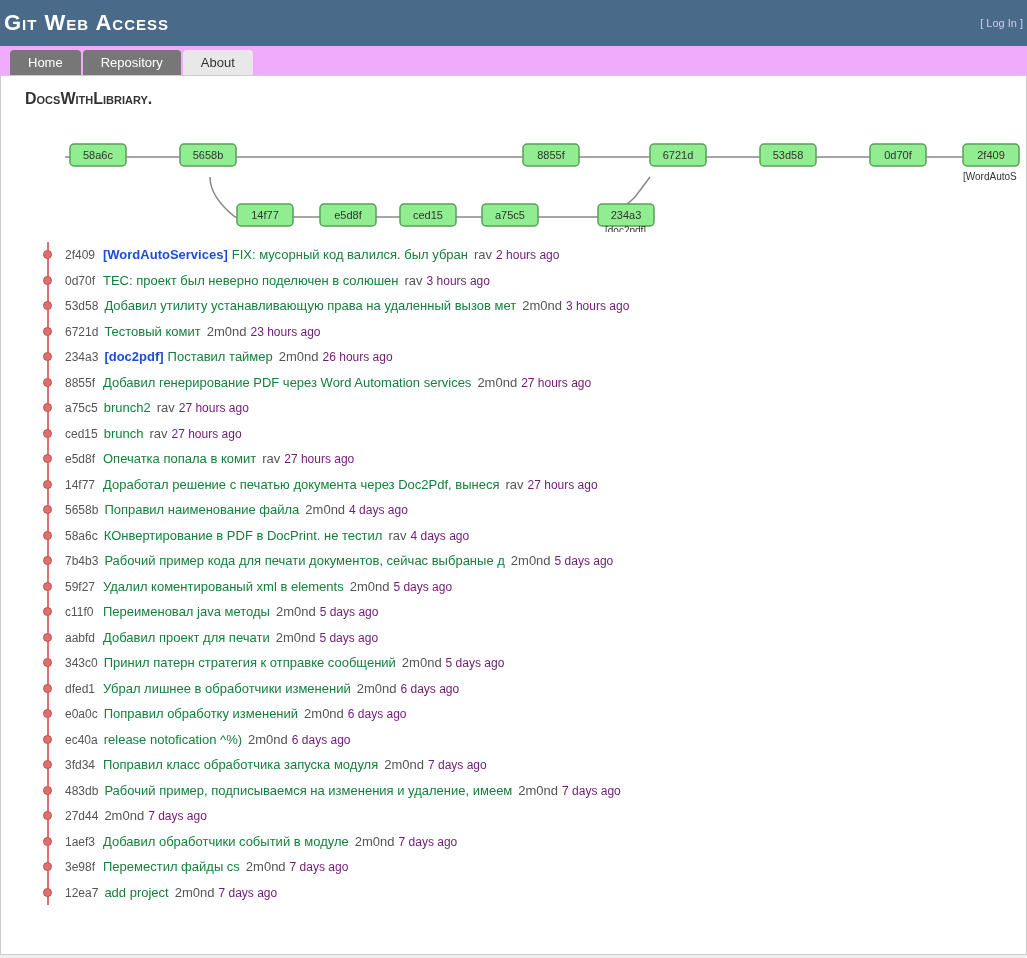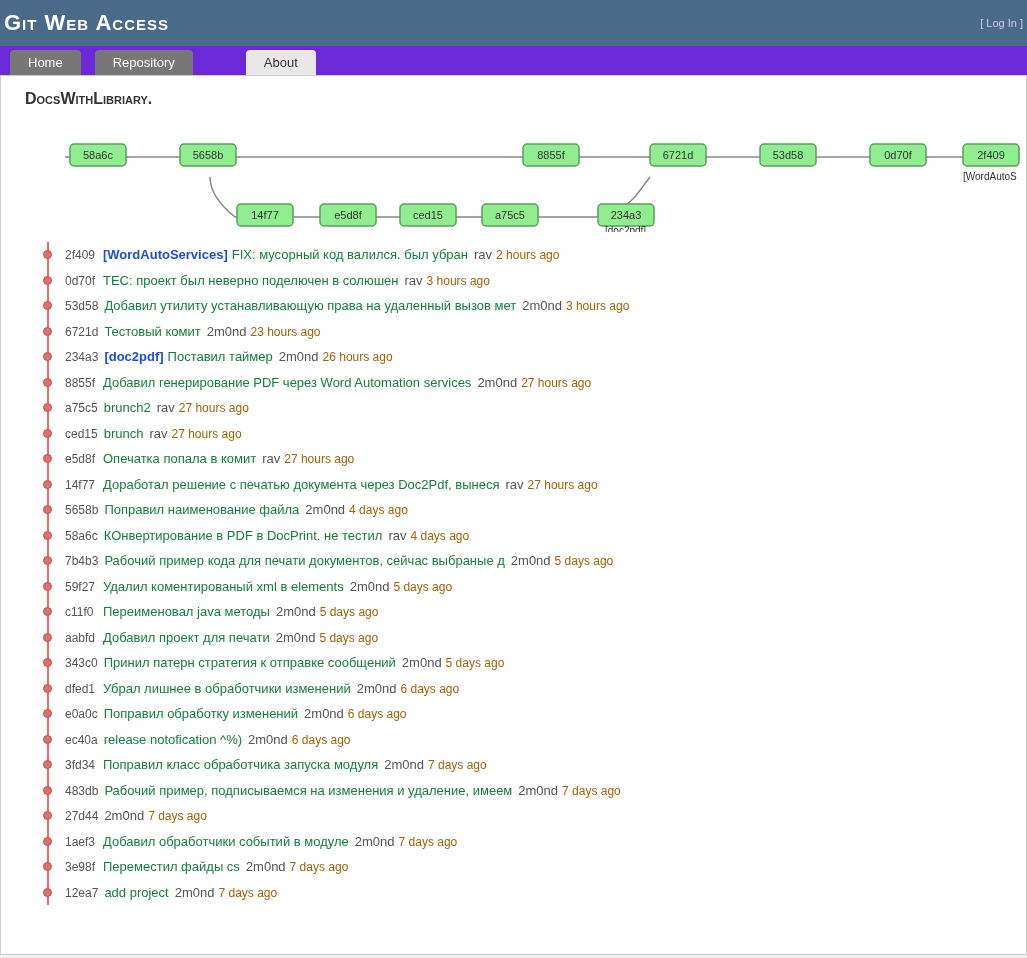--- a/index.html
+++ b/index.html
@@ -18,37 +18,36 @@
       font-weight: bold;
       font-variant: small-caps;
       letter-spacing: 1px;
     }
     #header .login-link {
       color: #cce;
       font-size: 11px;
     }
 
     #nav {
-      background: #6d28d9;
+      background: #f0abfc;
       display: flex;
-      gap: 14px;
+      gap: 2px;
       padding: 4px 10px 0 10px;
     }
     .nav-tab {
       background: #777;
       color: white;
       padding: 5px 18px;
       cursor: pointer;
       border-radius: 4px 4px 0 0;
       font-size: 13px;
     }
     .nav-tab.active {
       background: #e8e8e8;
       color: #333;
-      margin-left: 39px;
     }
 
     #content {
       background: white;
       margin: 0;
       padding: 14px 24px;
       min-height: 880px;
       border: 1px solid #ccc;
     }
 
@@ -115,21 +114,21 @@
     }
     .commit-message {
       color: #15803d;
       margin-right: 6px;
     }
     .commit-author {
       color: #555;
       margin-right: 4px;
     }
     .commit-time {
-      color: #a16207;
+      color: #701a75;
       font-size: 12px;
     }
 
     
     .graph-node {
       fill: #90ee90;
       stroke: #5a9e5a;
       stroke-width: 1.5;
     }
     .graph-node-text {

